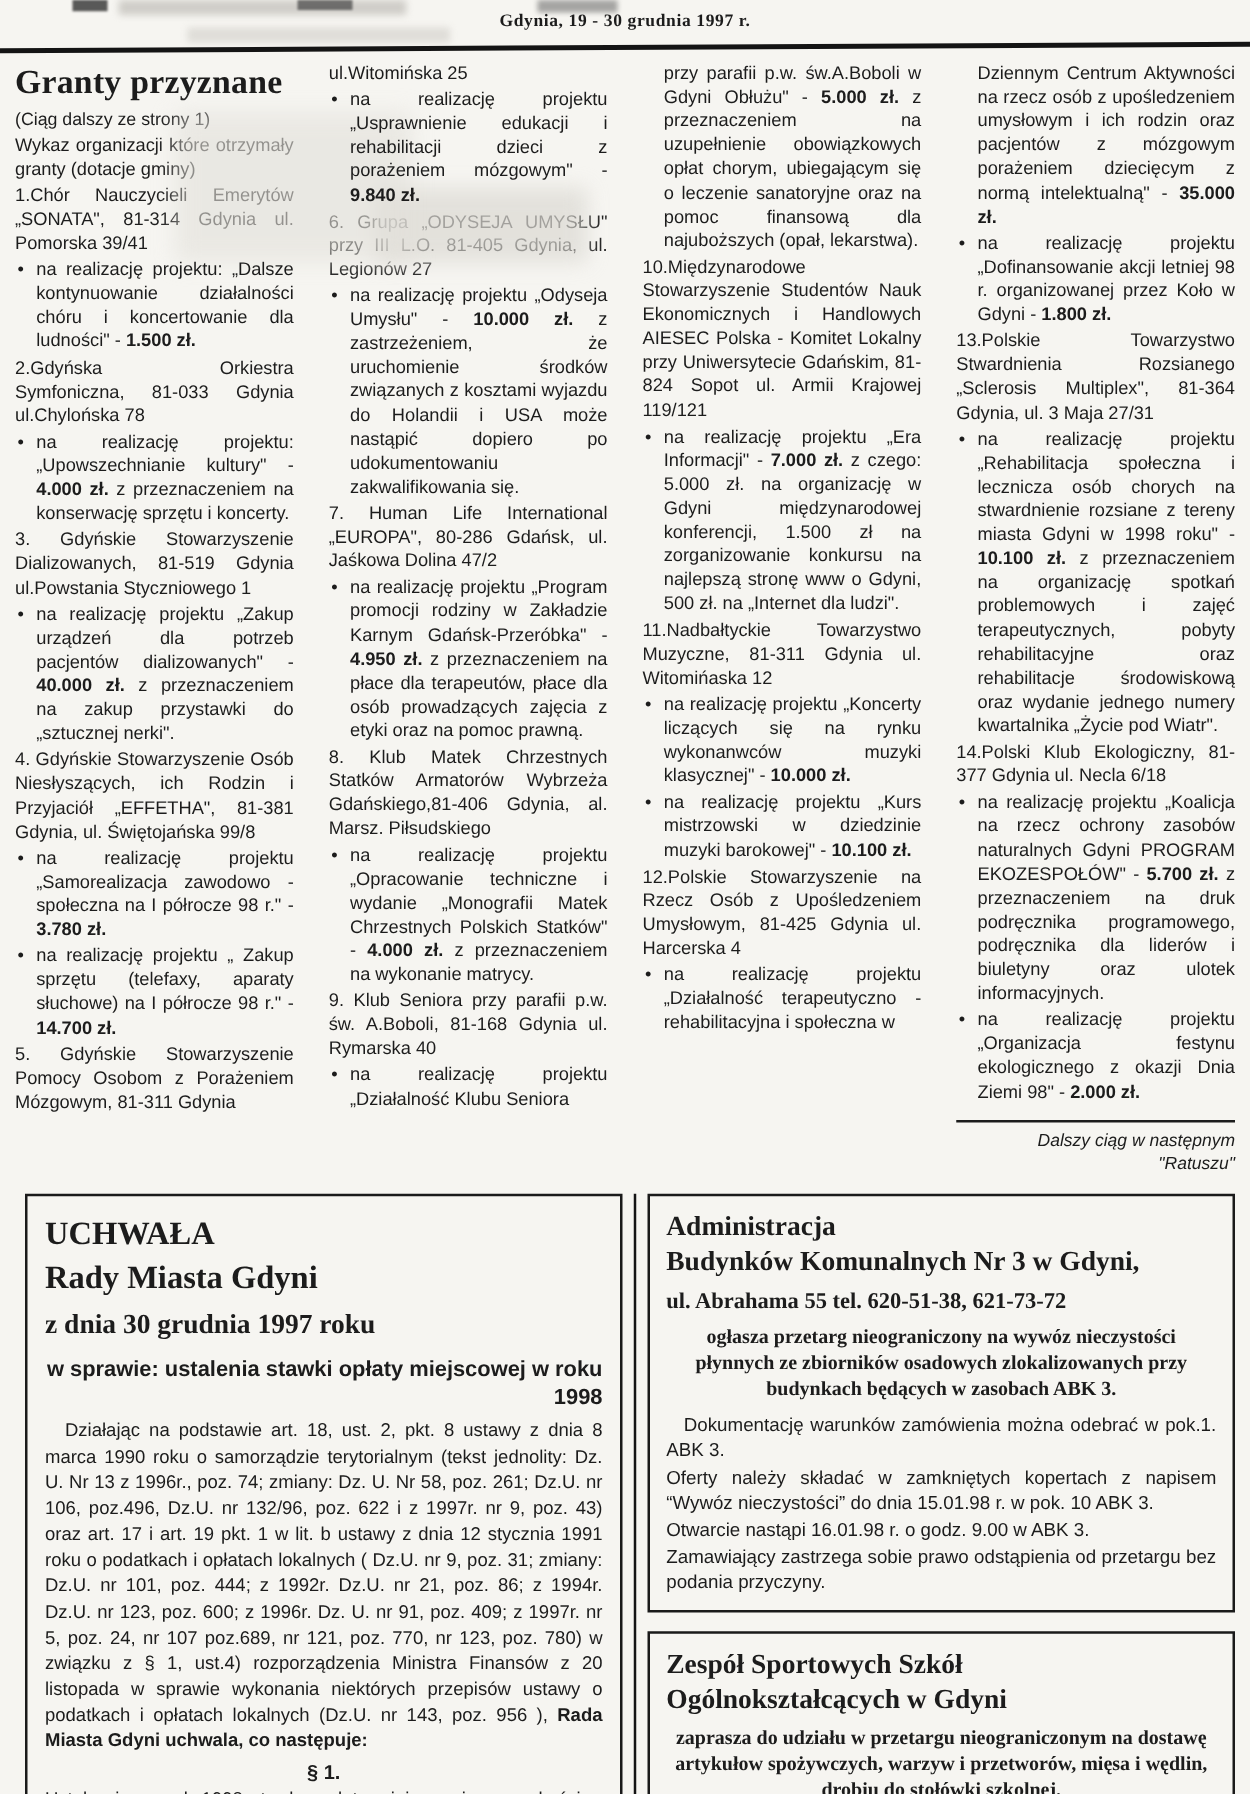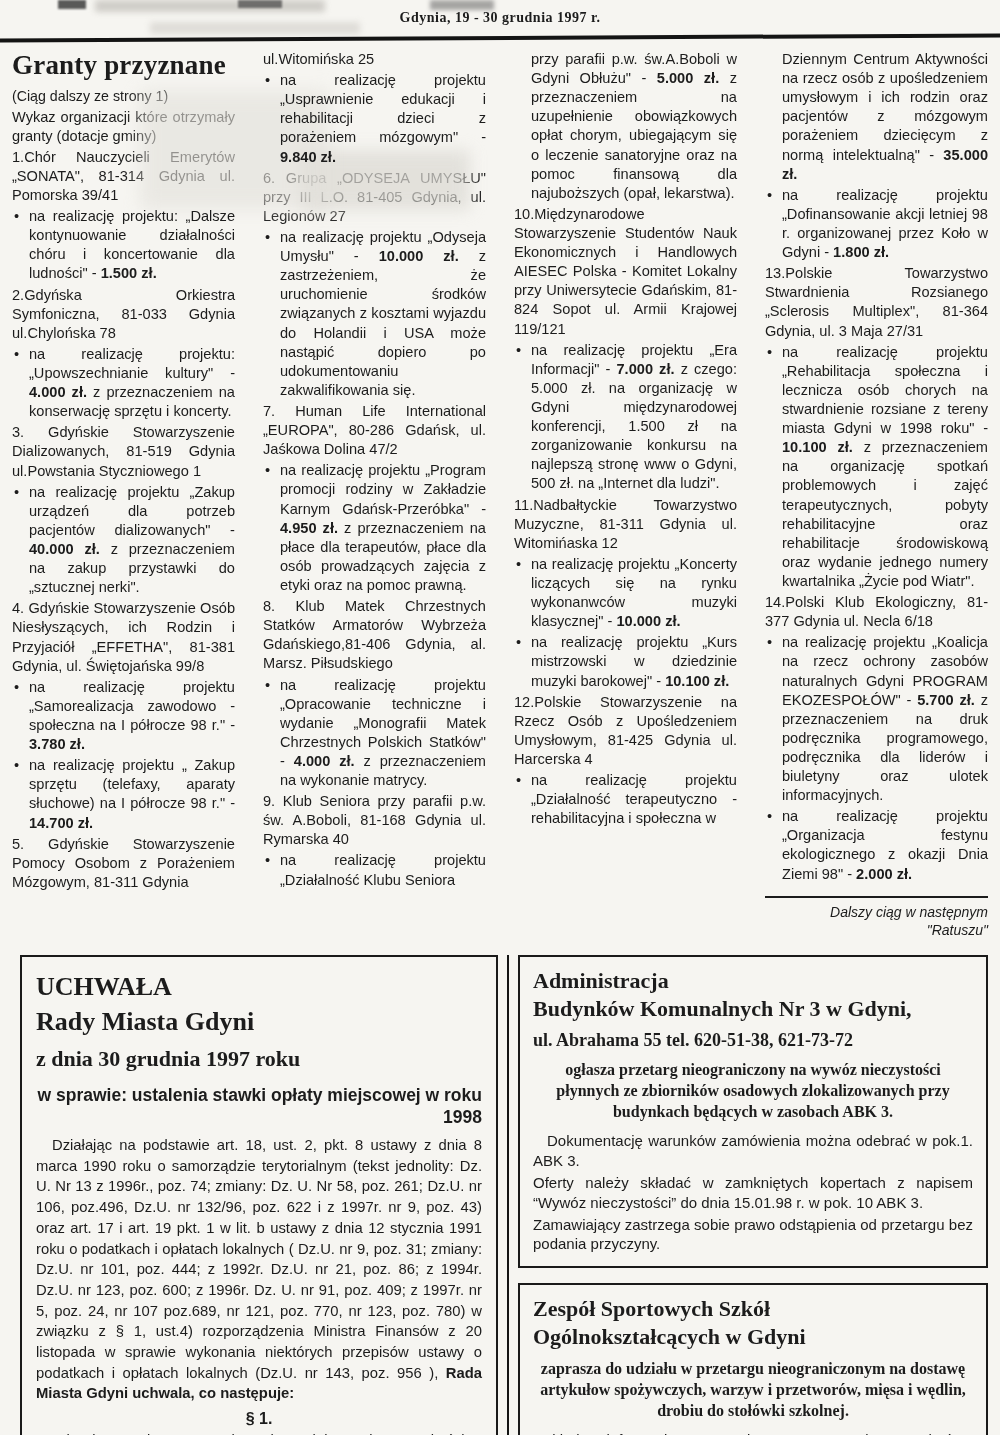--- a/index.html
+++ b/index.html
@@ -229,20 +229,21 @@
     <div class="box abk">
       <h2 class="serif-h ann-title">
         <span>Administracja</span><br>
         <span>Budynków Komunalnych Nr 3 w Gdyni,</span>
       </h2>
       <div class="serif-h ann-address">ul. Abrahama 55 tel. 620-51-38, 621-73-72</div>
       <div class="ann-lead">ogłasza przetarg nieograniczony na wywóz nieczystości płynnych ze zbiorników osadowych zlokalizowanych przy budynkach będących w zasobach ABK 3.</div>
       <div class="ann-body">
         <p>Dokumentację warunków zamówienia można odebrać w pok.1. ABK 3.</p>
         <p>Oferty należy składać w zamkniętych kopertach z napisem “Wywóz nieczystości” do dnia 15.01.98 r. w pok. 10 ABK 3.</p>
+        <p>Otwarcie nastąpi 16.01.98 r. o godz. 9.00 w ABK 3.</p>
         <p>Zamawiający zastrzega sobie prawo odstąpienia od przetargu bez podania przyczyny.</p>
       </div>
     </div>
 
     <div class="box zsso">
       <h2 class="serif-h ann-title">
         <span>Zespół Sportowych Szkół</span><br>
         <span>Ogólnokształcących w Gdyni</span>
       </h2>
       <div class="ann-lead">zaprasza do udziału w przetargu nieograniczonym na dostawę artykułow spożywczych, warzyw i przetworów, mięsa i wędlin, drobiu do stołówki szkolnej.</div>

